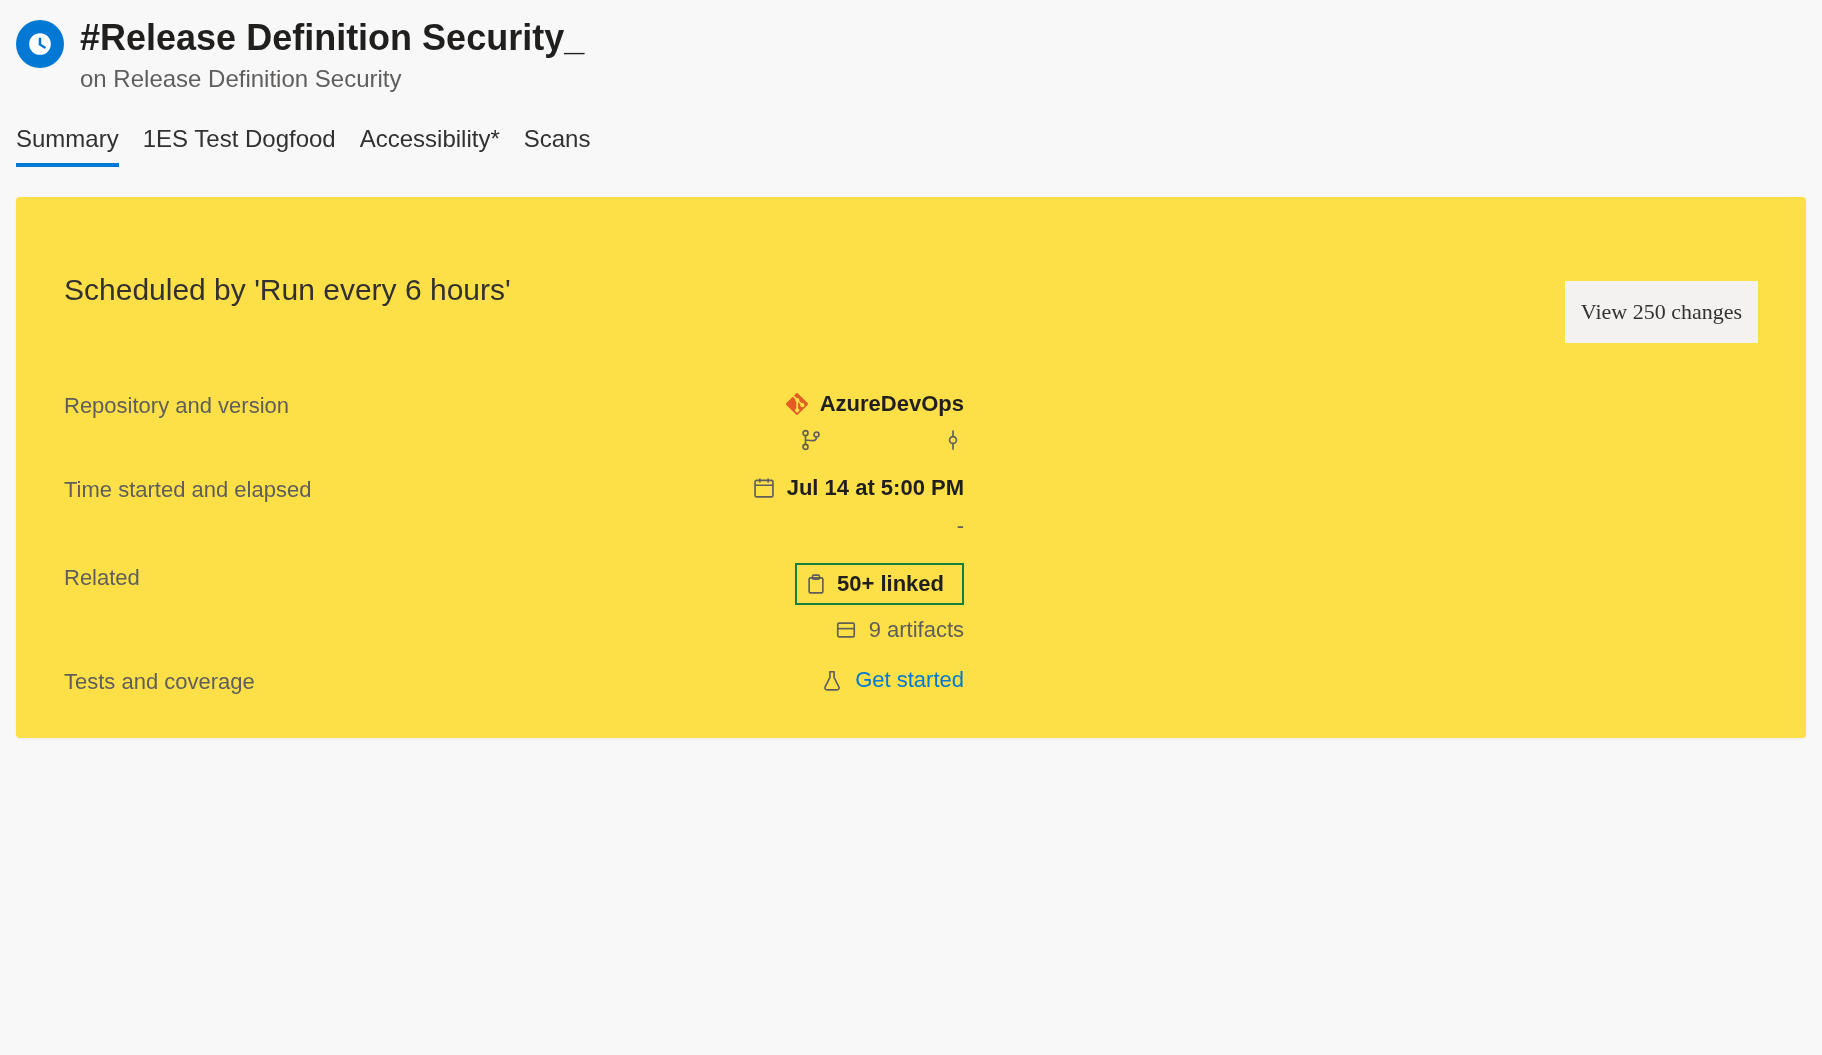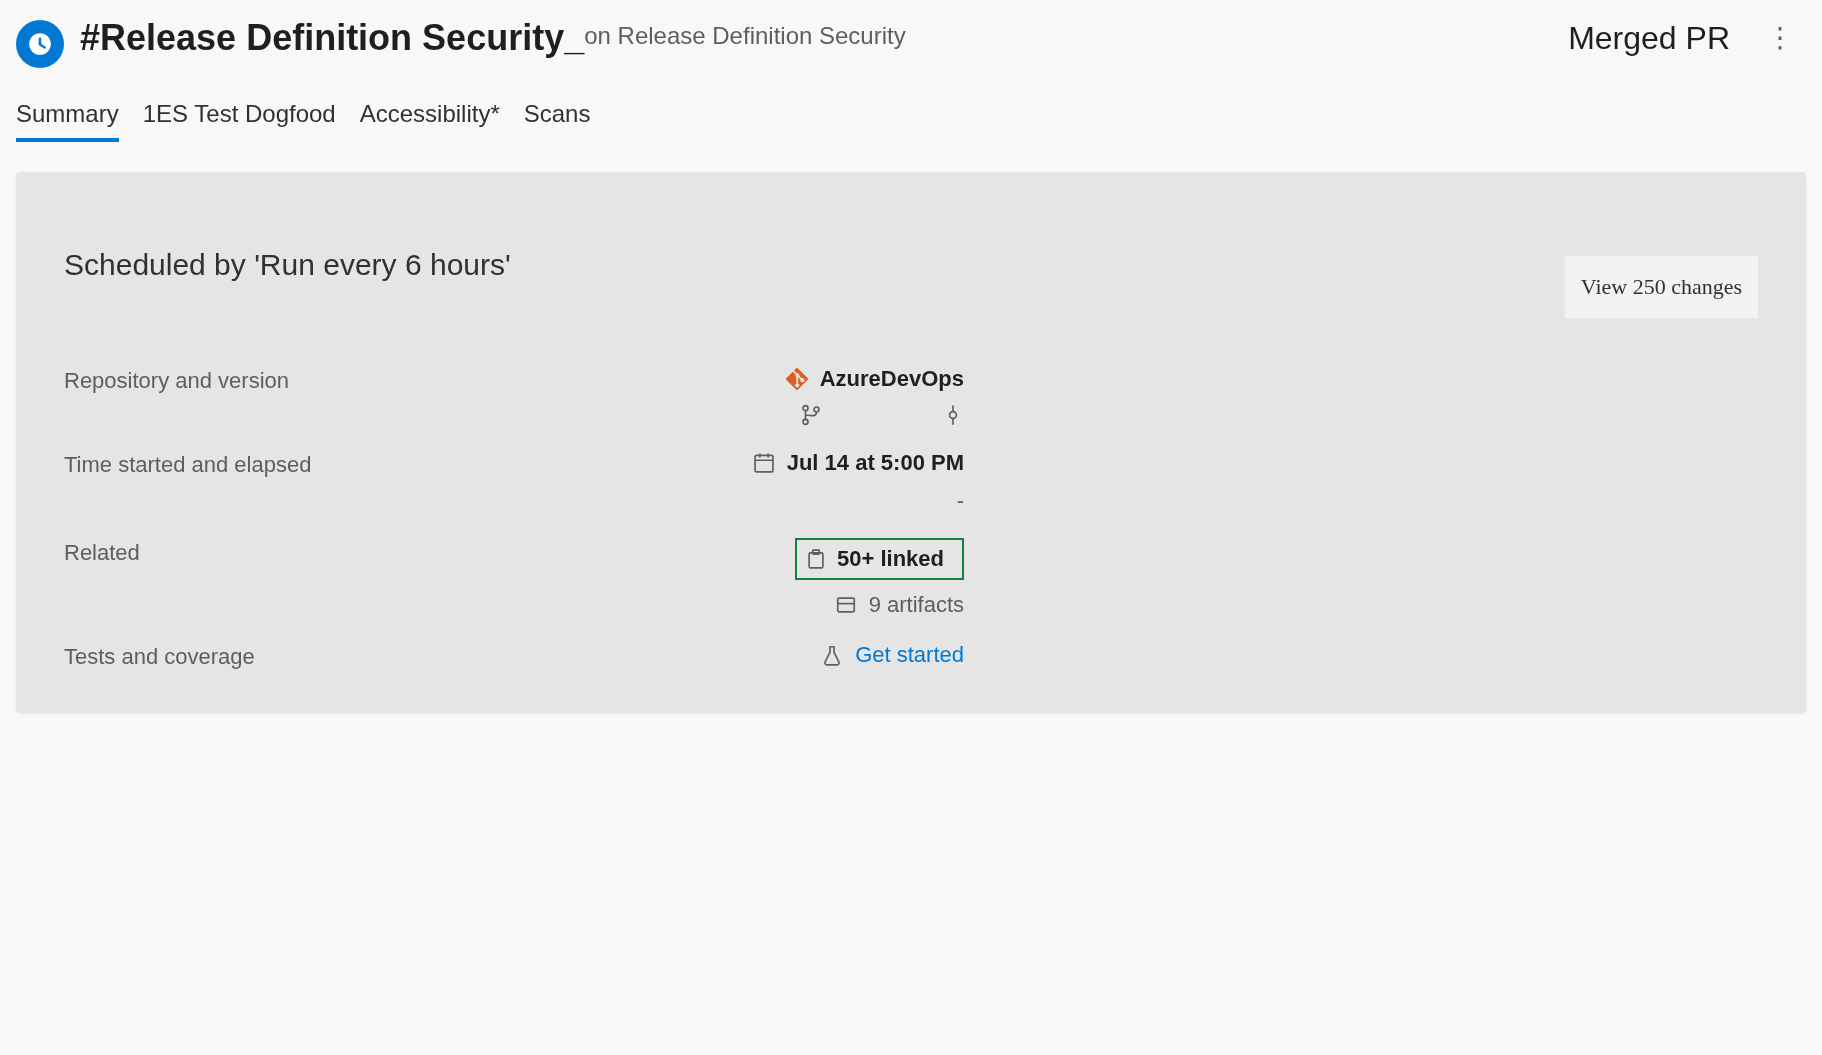--- a/index.html
+++ b/index.html
@@ -25,21 +25,21 @@
       height: 48px;
       border-radius: 50%;
       background: #0078d4;
       display: flex;
       align-items: center;
       justify-content: center;
       flex-shrink: 0;
       margin-top: 4px;
     }
     .status-badge svg { width: 26px; height: 26px; fill: #fff; }
-    .title-block { display: flex; }
+    .title-block { display: flex; flex-direction: column; }
     .page-title {
       font-size: 36px;
       font-weight: 600;
       color: #201f1e;
       line-height: 1.2;
     }
     .subtitle {
       font-size: 24px;
       color: #605e5c;
       margin-top: 6px;
@@ -79,21 +79,21 @@
     }
     .tab.active::after {
       content: "";
       position: absolute;
       left: 0; right: 0;
       bottom: -2px;
       height: 4px;
       background: #0078d4;
     }
     .card {
-      background: #e5e5e5;
+      background: #fde047;
       border-radius: 4px;
       padding: 40px 48px;
       box-shadow: 0 1px 3px rgba(0,0,0,0.06);
     }
     .card-header {
       display: flex;
       justify-content: space-between;
       align-items: center;
       margin-bottom: 48px;
     }
@@ -167,24 +167,20 @@
     <div class="status-badge">
       <svg viewBox="0 0 24 24">
           <path d="M12 2a10 10 0 1 0 0 20 10 10 0 0 0 0-20zm0 4a1.2 1.2 0 0 1 1.2 1.2V12l3.4 2a1.2 1.2 0 1 1-1.2 2L11 13.2A1.2 1.2 0 0 1 10.8 12V7.2A1.2 1.2 0 0 1 12 6z"></path>
         </svg>
     </div>
     <div class="title-block">
       <h1 class="page-title">#Release Definition Security_</h1>
       <div class="subtitle">on Release Definition Security</div>
     </div>
   </div>
-  <div class="header-right">
-    <div class="merged-pr">Merged PR</div>
-    <div class="more-btn">⋮</div>
-  </div>
 </div>
 
 <div class="tabs">
   <div class="tab active">Summary</div>
   <div class="tab">1ES Test Dogfood</div>
   <div class="tab">Accessibility*</div>
   <div class="tab">Scans</div>
 </div>
 
 <div class="card">

